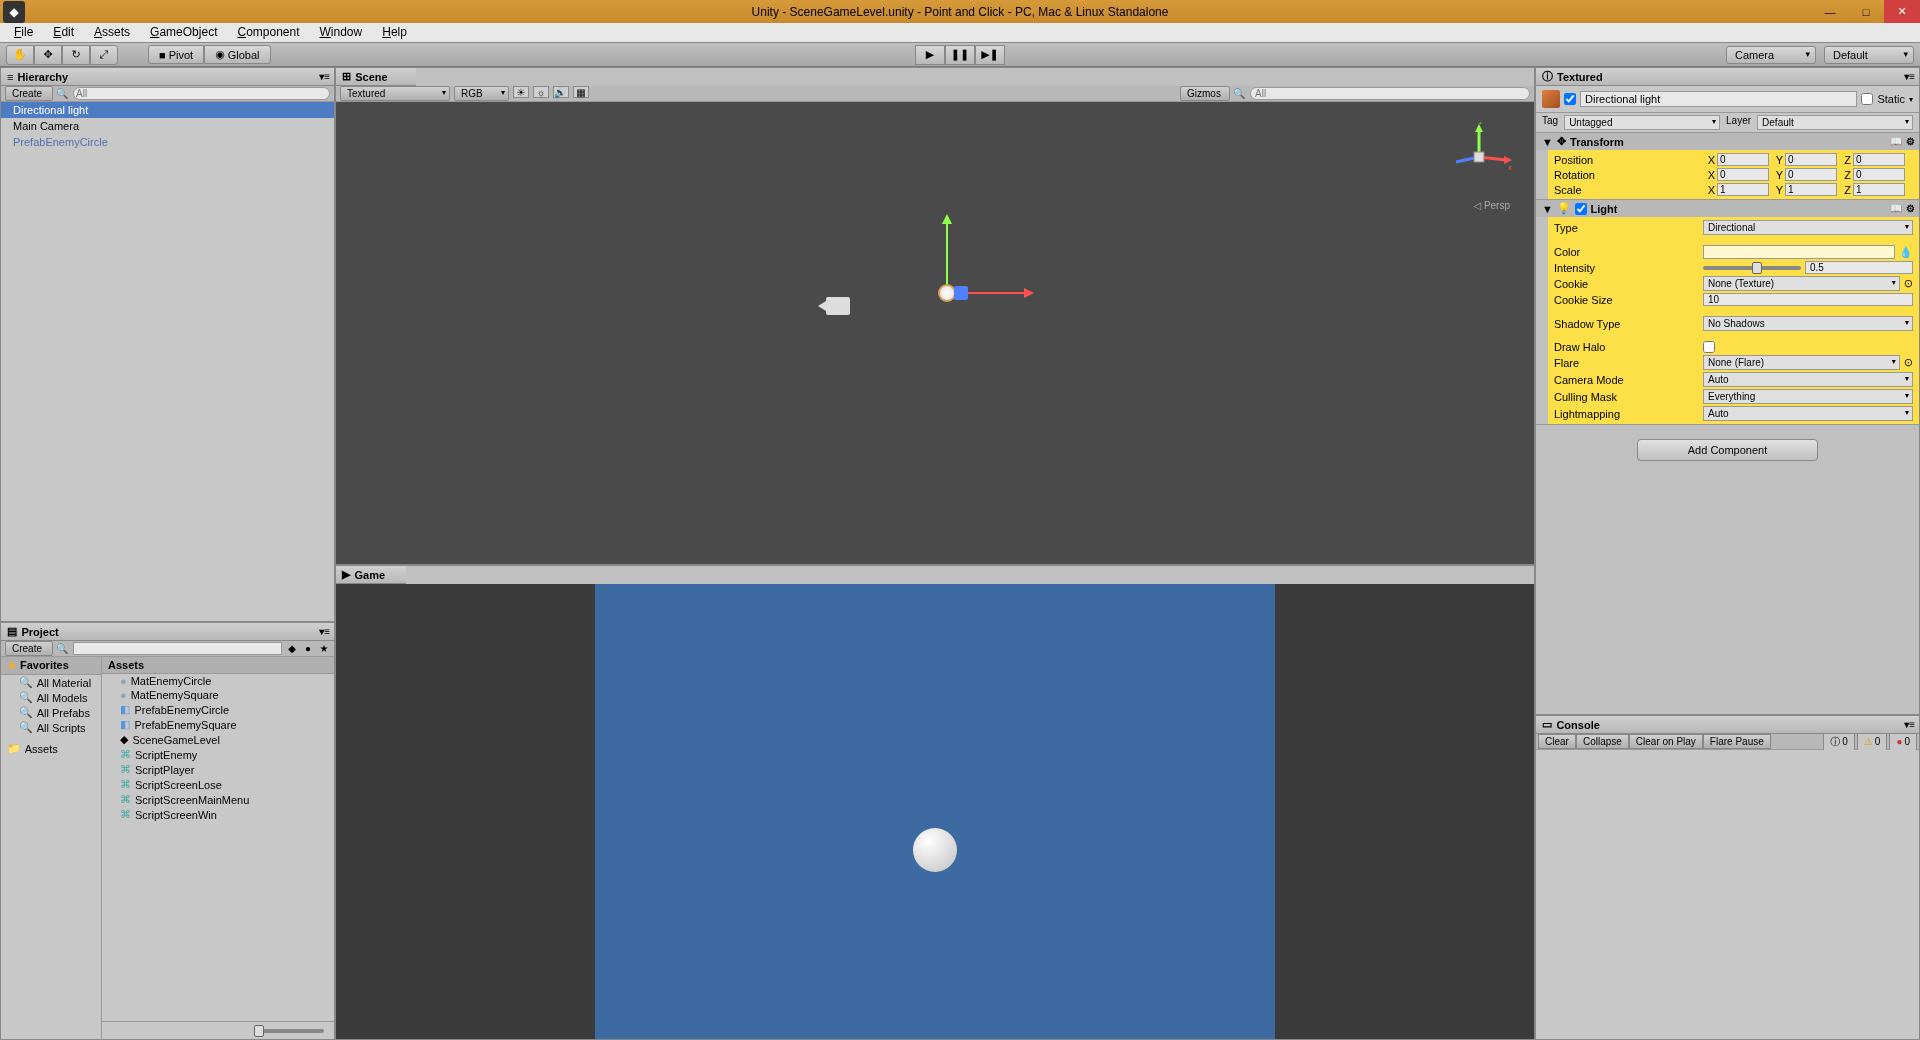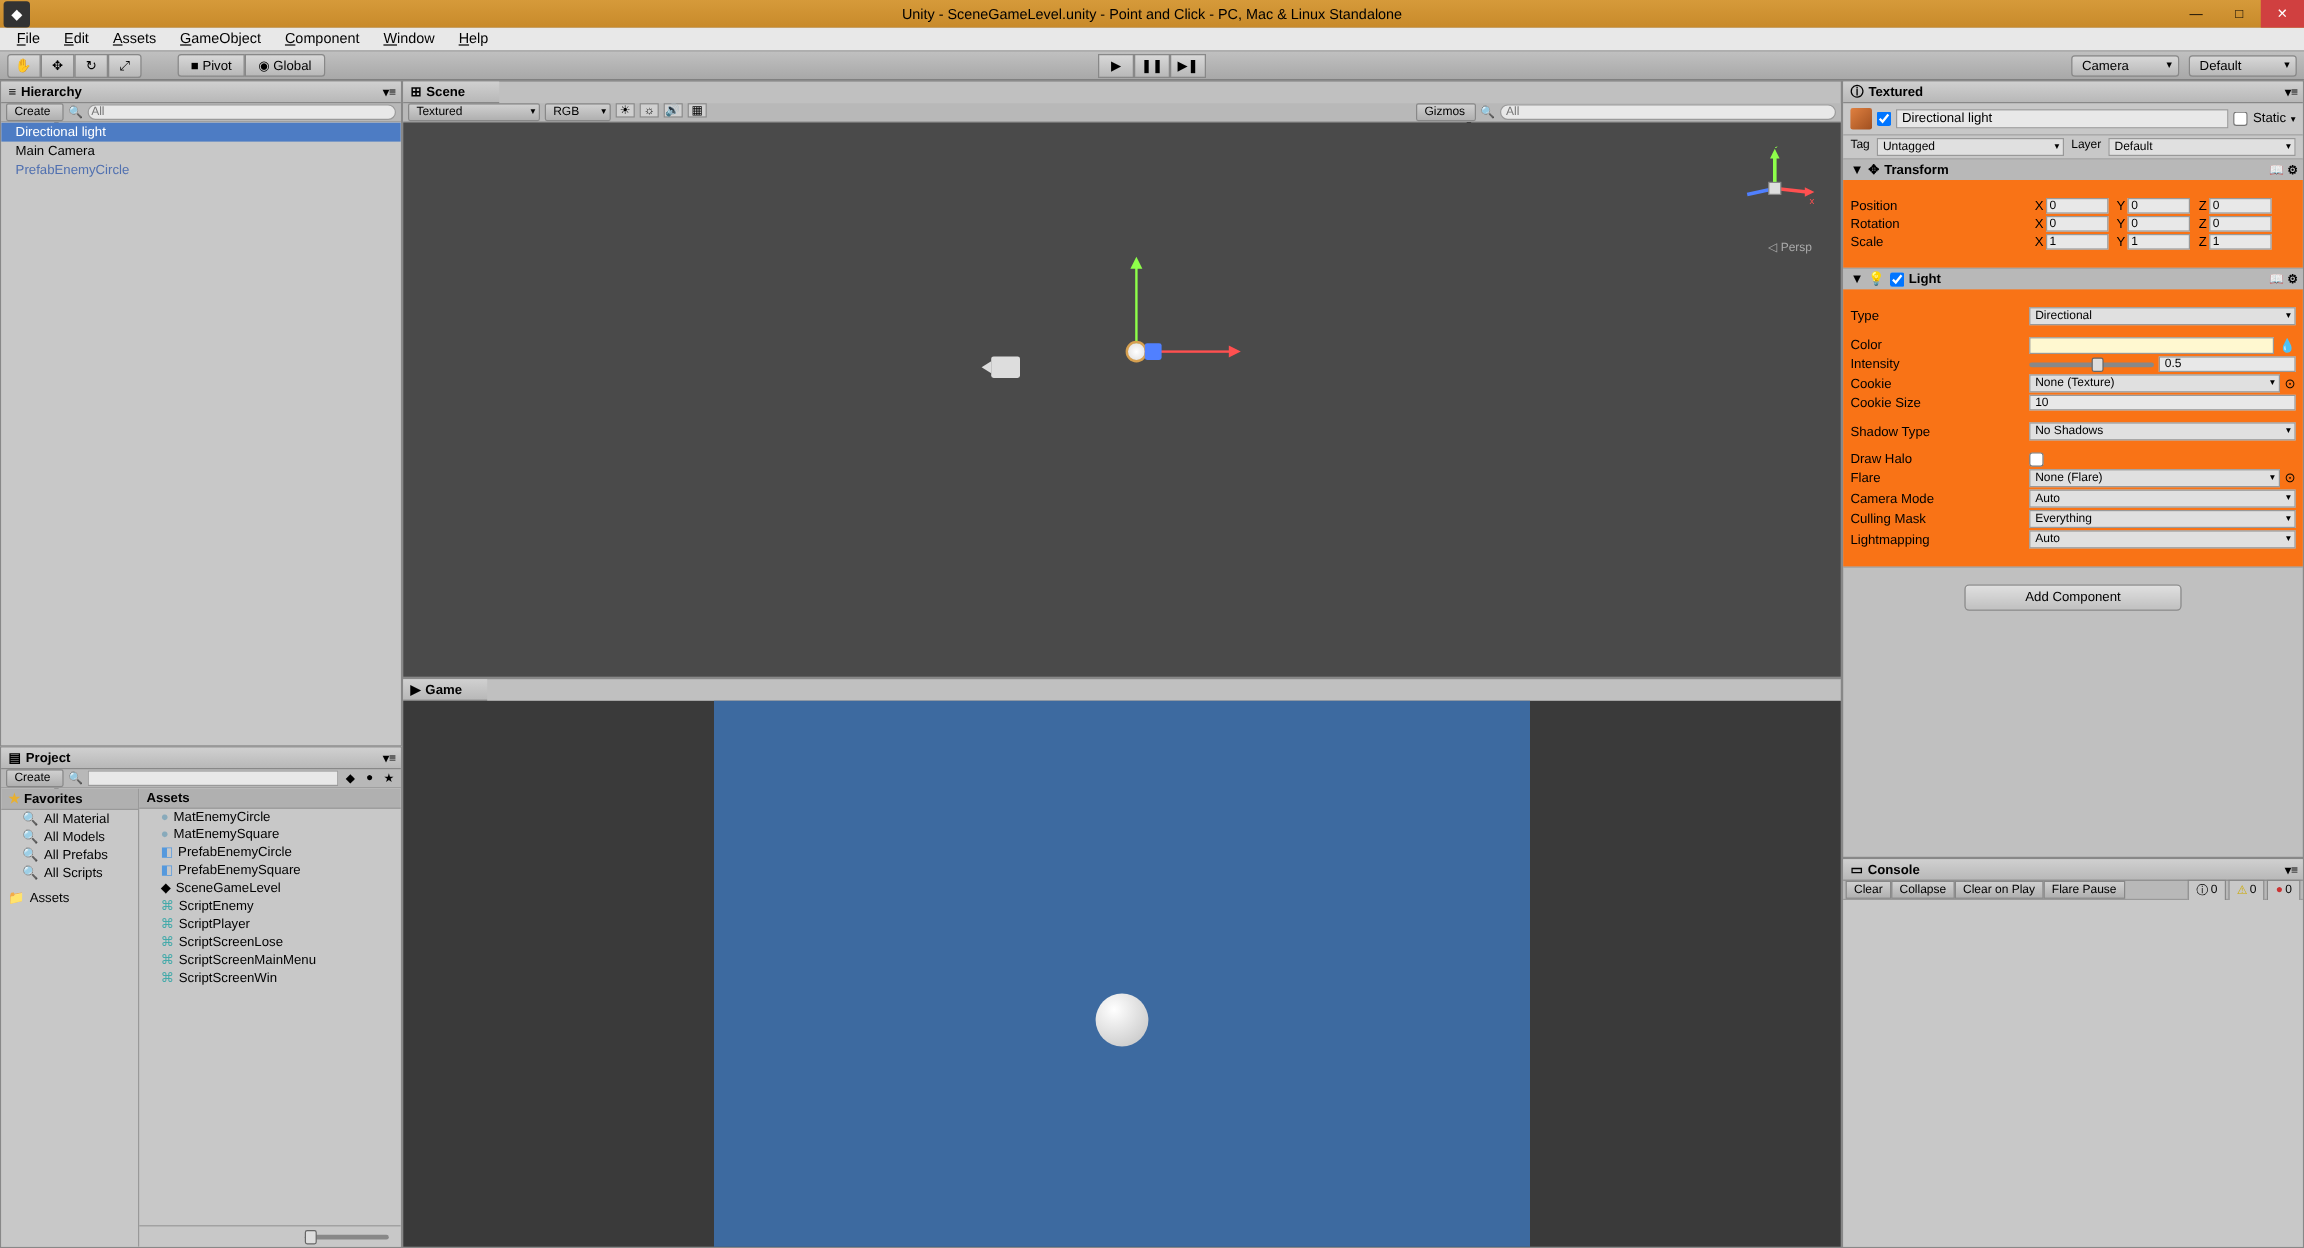--- a/index.html
+++ b/index.html
@@ -49,21 +49,21 @@
 
 
 .hierarchy { flex: 0 0 555px; }
 .hierarchy-item { padding: 2px 12px; cursor: pointer; font-size: 11px; }
 .hierarchy-item.selected { background: #4d7cc4; color: #fff; }
 .hierarchy-item.prefab { color: #5070b0; }
 
 
 .project { flex: 1; }
 .project-body { display: flex; height: 100%; }
-.proj-left { width: 115px; border-right: 1px solid #999; }
+.proj-left { width: 101px; border-right: 1px solid #999; }
 .proj-right { flex: 1; }
 .proj-header { font-weight: bold; padding: 2px 6px; background: #b0b0b0; border-bottom: 1px solid #999; }
 .proj-item { padding: 1px 6px 1px 18px; cursor: pointer; font-size: 11px; display: flex; align-items: center; gap: 4px; }
 .fav-star { color: #e8b030; }
 .proj-slider-row { height: 18px; border-top: 1px solid #999; display: flex; justify-content: flex-end; align-items: center; padding-right: 10px; }
 
 
 .scene-panel { flex: 0 0 498px; }
 .scene-toolbar { height: 16px; background: #b8b8b8; display: flex; padding: 0 4px; gap: 4px; border-bottom: 1px solid #999; font-size: 10px; }
 .scene-drop { background: linear-gradient(#d0d0d0,#b0b0b0); border: 1px solid #888; padding: 1px 16px 1px 6px; border-radius: 2px; cursor: pointer; position: relative; }
@@ -93,21 +93,21 @@
 .inspector { flex: 1; }
 .insp-header { padding: 4px 6px; display: flex; align-items: center; gap: 4px; border-bottom: 1px solid #999; background: #c8c8c8; }
 .insp-cube { width: 18px; height: 18px; background: linear-gradient(135deg,#e08040,#a05020); border-radius: 2px; }
 .insp-name-input { flex: 1; background: #e8e8e8; border: 1px solid #999; padding: 1px 4px; font-size: 11px; }
 .insp-tag-row { display: flex; padding: 2px 6px; gap: 6px; border-bottom: 1px solid #999; background: #c8c8c8; align-items: flex-start; font-size: 10px; }
 .insp-drop { flex: 1; background: #e0e0e0; border: 1px solid #999; padding: 1px 4px; cursor: pointer; position: relative; font-size: 10px;}
 .insp-drop::after { content: "▾"; position: absolute; right: 3px; font-size: 8px;}
 .component { border-bottom: 1px solid #999; }
 .comp-header { background: #b8b8b8; padding: 2px 6px; display: flex; align-items: center; gap: 4px; font-weight: bold; font-size: 11px; position: relative; }
 .comp-header .gear { position: absolute; right: 4px; cursor: pointer; font-size: 10px;}
-.comp-body { padding: 14px 6px; background: #f97316; }
+.comp-body { padding: 2px 6px; background: #fde047; margin-left: 12px; }
 .prop-row { display: flex; align-items: center; padding: 1px 0; font-size: 11px; gap: 4px;}
 .prop-label { width: 145px; }
 .vec-field { display: flex; align-items: center; gap: 2px; flex: 1; }
 .vec-field span { width: 12px; text-align: right; }
 .vec-field input { width: 52px; background: #e8e8e8; border: 1px solid #999; padding: 0 2px; font-size: 10px;}
 .prop-input { flex: 1; background: #e8e8e8; border: 1px solid #999; padding: 0 4px; font-size: 10px;}
 .color-swatch { flex: 1; height: 14px; background: #fff8d0; border: 1px solid #999; cursor: pointer;}
 .slider-track { flex: 1; height: 4px; background: #888; position: relative; border-radius: 2px;}
 .slider-thumb { position: absolute; left: 50%; top: -4px; width: 10px; height: 12px; background: #ddd; border: 1px solid #666; border-radius: 2px; cursor: pointer;}
 .add-comp-btn { margin: 14px auto; display: block; padding: 4px 50px; background: linear-gradient(#e0e0e0,#c0c0c0); border: 1px solid #888; border-radius: 4px; cursor: pointer; font-size: 11px;}

